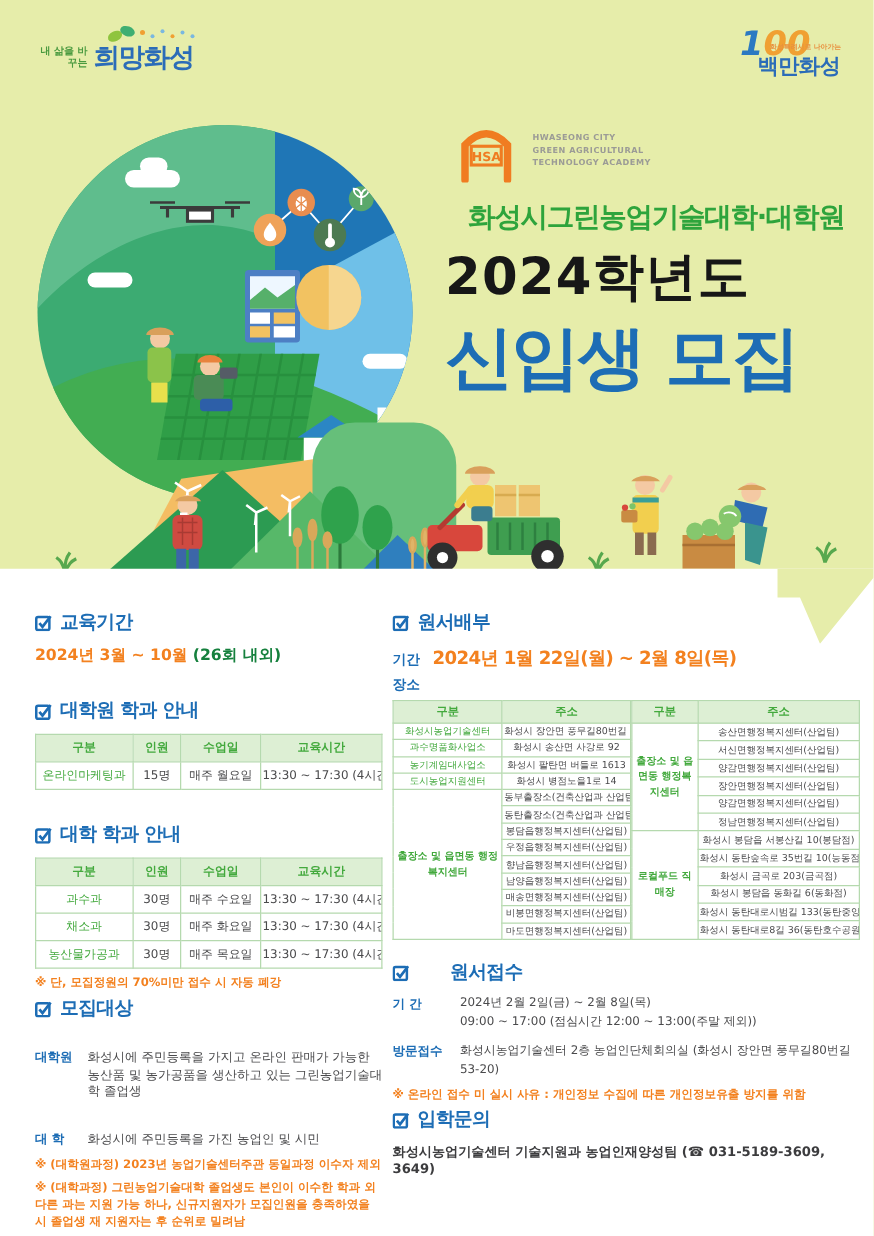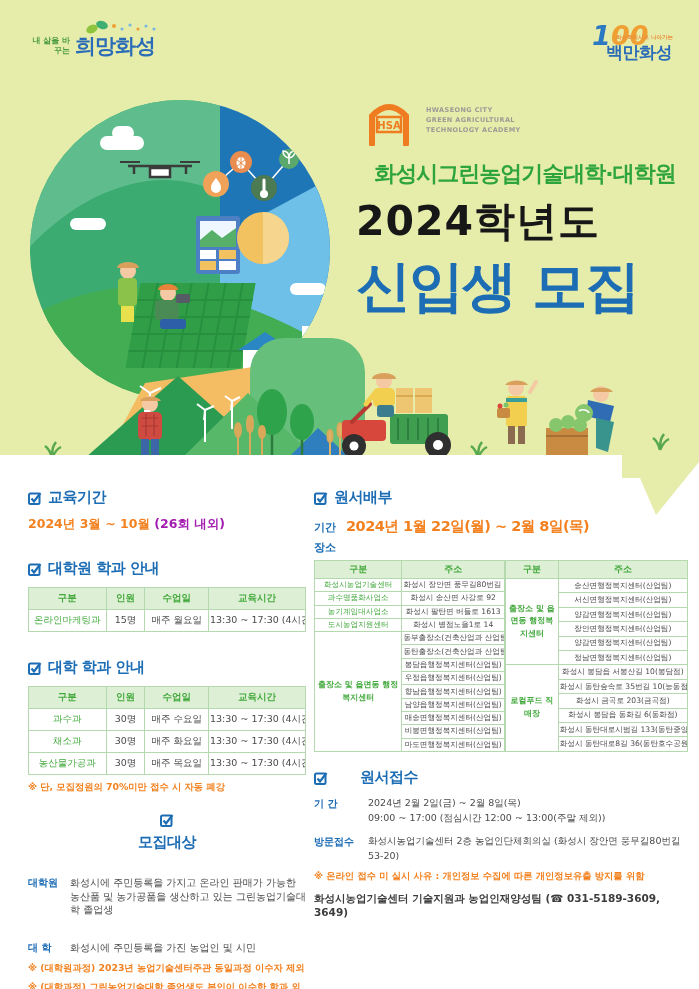--- a/index.html
+++ b/index.html
@@ -25,28 +25,28 @@
   
   .illus{position:absolute;left:0;top:88px;}
   
   .content{position:absolute;left:0;top:455px;width:699px;height:680px;background:#ffffff;}
   .wedge{position:absolute;left:610px;top:0;}
   .col-l{position:absolute;left:28px;top:33px;width:278px;}
   .col-r{position:absolute;left:314px;top:33px;width:374px;}
   .sec-h{display:flex;align-items:center;gap:6px;font-size:15px;font-weight:900;color:#1d6db5;letter-spacing:-.5px;}
   .chk{flex:none;display:inline-flex;}
   .period-line{margin-top:9px;font-size:12.5px;font-weight:800;}
-  .ora{color:#f3811f;} .drk{color:#a21caf;}
+  .ora{color:#f3811f;} .drk{color:#15803d;}
   .dtable{width:100%;border-collapse:collapse;table-layout:fixed;margin-top:9px;}
   .dtable th{background:#ddefd4;color:#43a93d;font-weight:700;}
   .dtable th,.dtable td{border:1px solid #b5d9ae;font-size:9.5px;padding:4px 1px;text-align:center;
       white-space:nowrap;overflow:hidden;}
   .dtable td{color:#4a4a4c;}
   .dtable td.g{color:#43a93d;}
-  .mt26{margin-top:26px;} .mt20{margin-top:20px;flex-direction:column;} .mt16{margin-top:16px;gap:32px;}
+  .mt26{margin-top:26px;} .mt20{margin-top:4px;} .mt16{margin-top:16px;gap:32px;}
   .onote{font-size:9.3px;color:#f3811f;font-weight:700;line-height:1.45;margin-top:5px;}
   .titem{display:flex;font-size:10px;line-height:1.35;margin-top:24px;}
   .tlabel{width:42px;flex:none;font-weight:900;color:#1d6db5;}
   .ttext{flex:1;color:#4a4a4c;}
   .tnotes{margin-top:7px;}
   .drow{margin-top:10px;display:flex;align-items:baseline;gap:10px;}
   .blbl{font-size:11px;font-weight:900;color:#1d6db5;}
   .operiod{font-size:14.5px;font-weight:900;color:#f3811f;letter-spacing:-.5px;}
   .place-lbl{margin-top:4px;}
   .venue{display:flex;margin-top:5px;}
@@ -531,18 +531,27 @@
           <div>2024년 2월 2일(금) ~ 2월 8일(목)</div>
           <div>09:00 ~ 17:00 (점심시간 12:00 ~ 13:00(주말 제외))</div>
         </div>
       </div>
       <div class="arow">
         <div class="albl">방문접수</div>
         <div class="acontent">화성시농업기술센터 2층 농업인단체회의실 (화성시 장안면 풍무길80번길 53-20)</div>
       </div>
       <div class="onote">※ 온라인 접수 미 실시 사유 : 개인정보 수집에 따른 개인정보유출 방지를 위함</div>
 
+      <div class="sec-h mt20">
+        <span class="chk">
+            <svg width="14" height="14" viewBox="0 0 14 14">
+              <rect x="1" y="2.5" width="10.5" height="10.5" rx="1.5" fill="none" stroke="#1d6db5" stroke-width="2"></rect>
+              <path d="M3.5 7.5 L6 10.5 L12.5 2" stroke="#1d6db5" stroke-width="2.2" fill="none"></path>
+            </svg>
+          </span>
+        <span>입학문의</span>
+      </div>
       <div class="contact-line">화성시농업기술센터 기술지원과 농업인재양성팀 (☎ 031-5189-3609, 3649)</div>
     </div>
 
   </div>
 
 </div>
 
 </body></html>

